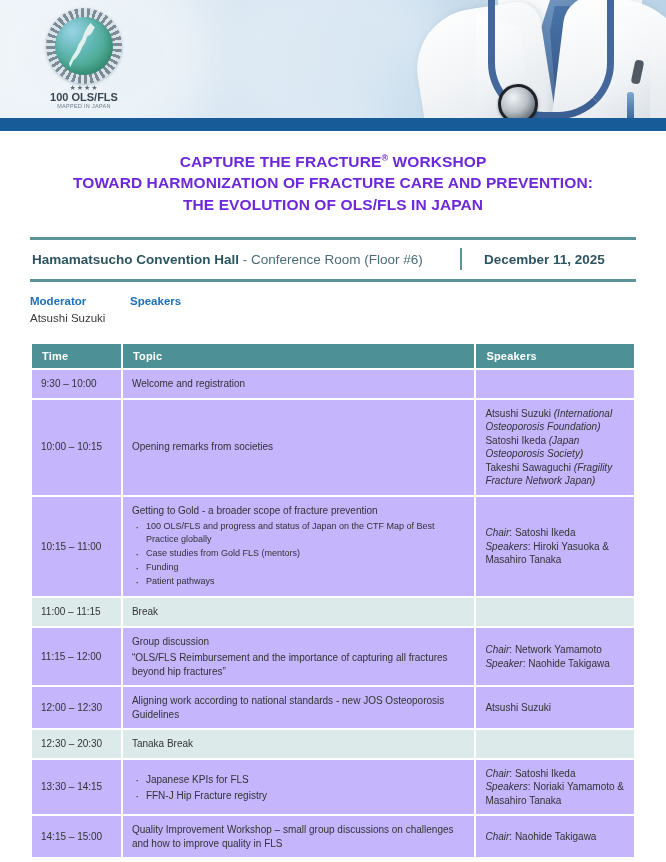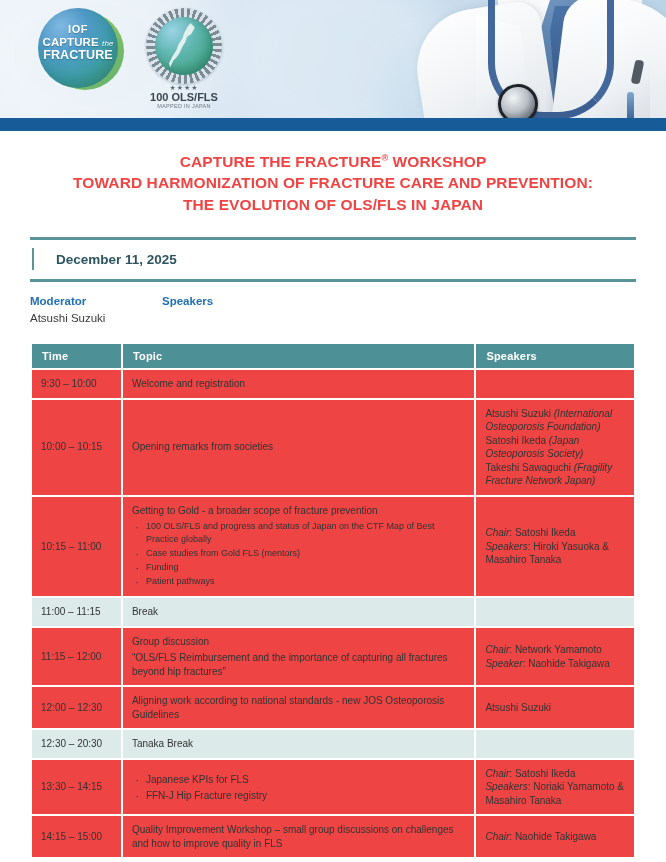--- a/index.html
+++ b/index.html
@@ -238,21 +238,21 @@
   .title-block {
     margin: 20px 30px 0 30px;
     text-align: center;
     color: #2b4a55;
   }
   .title-line {
     font-size: 15.5px;
     font-weight: bold;
     line-height: 1.38;
     letter-spacing: .1px;
-    color: #ef4444;
+    color: #6d28d9;
   }
   sup.reg { font-size: 9px; vertical-align: super; }
 
   
   .venue-wrap { margin: 22px 30px 0 30px; }
   .rule-thick {
     height: 3px;
     background: #5a9498;
   }
   .venue-row {
@@ -281,21 +281,20 @@
     color: #2c5561;
   }
 
   
   .people {
     margin: 12px 30px 0 30px;
     display: flex;
     font-size: 11.5px;
     line-height: 1.35;
     color: #3a3a3a;
-    gap: 32px;
   }
   .people-col-mod { width: 100px; flex: 0 0 100px; }
   .people-col-spk { flex: 1 1 auto; }
   .people-label {
     font-weight: bold;
     color: #1F6FB5;
     font-size: 11.5px;
     margin-bottom: 1px;
   }
 
@@ -310,21 +309,21 @@
   .agenda th {
     background: #4D9196;
     color: #ffffff;
     font-size: 11px;
     font-weight: bold;
     text-align: left;
     padding: 6px 8px 6px 10px;
     letter-spacing: .2px;
   }
   .agenda td {
-    background: #ef4444;
+    background: #c4b5fd;
     font-size: 10px;
     color: #333333;
     padding: 7px 9px;
     vertical-align: middle;
     line-height: 1.35;
   }
   .agenda td.time {
     font-size: 10px;
     color: #333333;
     white-space: nowrap;
@@ -381,29 +380,20 @@
     <div class="doc-shoulder-r"></div>
     <div class="doc-lapel-l"></div>
     <div class="doc-lapel-r"></div>
     <div class="steth-tube"></div>
     <div class="steth-head"></div>
     <div class="steth-ear"></div>
     <div class="steth-pen"></div>
   </div>
 
   <div class="logo-row">
-    <div class="ctf-logo">
-      <div class="ctf-ring-green"></div>
-      <div class="ctf-ring-main"></div>
-      <div class="ctf-text">
-        <div class="ctf-iof">IOF</div>
-        <div class="ctf-capture"><span>CAPTURE</span> <span class="ctf-the">the</span></div>
-        <div class="ctf-fracture">FRACTURE</div>
-      </div>
-    </div>
 
     <div class="ols-badge">
       <div class="ols-wreath"></div>
       <div class="ols-disc">
         <div class="ols-japan"></div>
       </div>
       <div class="ols-stars">★★★★</div>
       <div class="ols-title">100 OLS/FLS</div>
       <div class="ols-sub">MAPPED IN JAPAN</div>
     </div>
@@ -414,20 +404,21 @@
 
 <div class="title-block">
   <div class="title-line"><span>CAPTURE THE FRACTURE</span><sup class="reg">®</sup><span> WORKSHOP</span></div>
   <div class="title-line">TOWARD HARMONIZATION OF FRACTURE CARE AND PREVENTION:</div>
   <div class="title-line">THE EVOLUTION OF OLS/FLS IN JAPAN</div>
 </div>
 
 <div class="venue-wrap">
   <div class="rule-thick"></div>
   <div class="venue-row">
+    <div class="venue-left"><span class="venue-name">Hamamatsucho Convention Hall</span><span class="venue-room"> - Conference Room (Floor #6)</span></div>
     <div class="venue-sep"></div>
     <div class="venue-date">December 11, 2025</div>
   </div>
   <div class="rule-thick"></div>
 </div>
 
 <div class="people">
   <div class="people-col-mod">
     <div class="people-label">Moderator</div>
     <div>Atsushi Suzuki</div>

